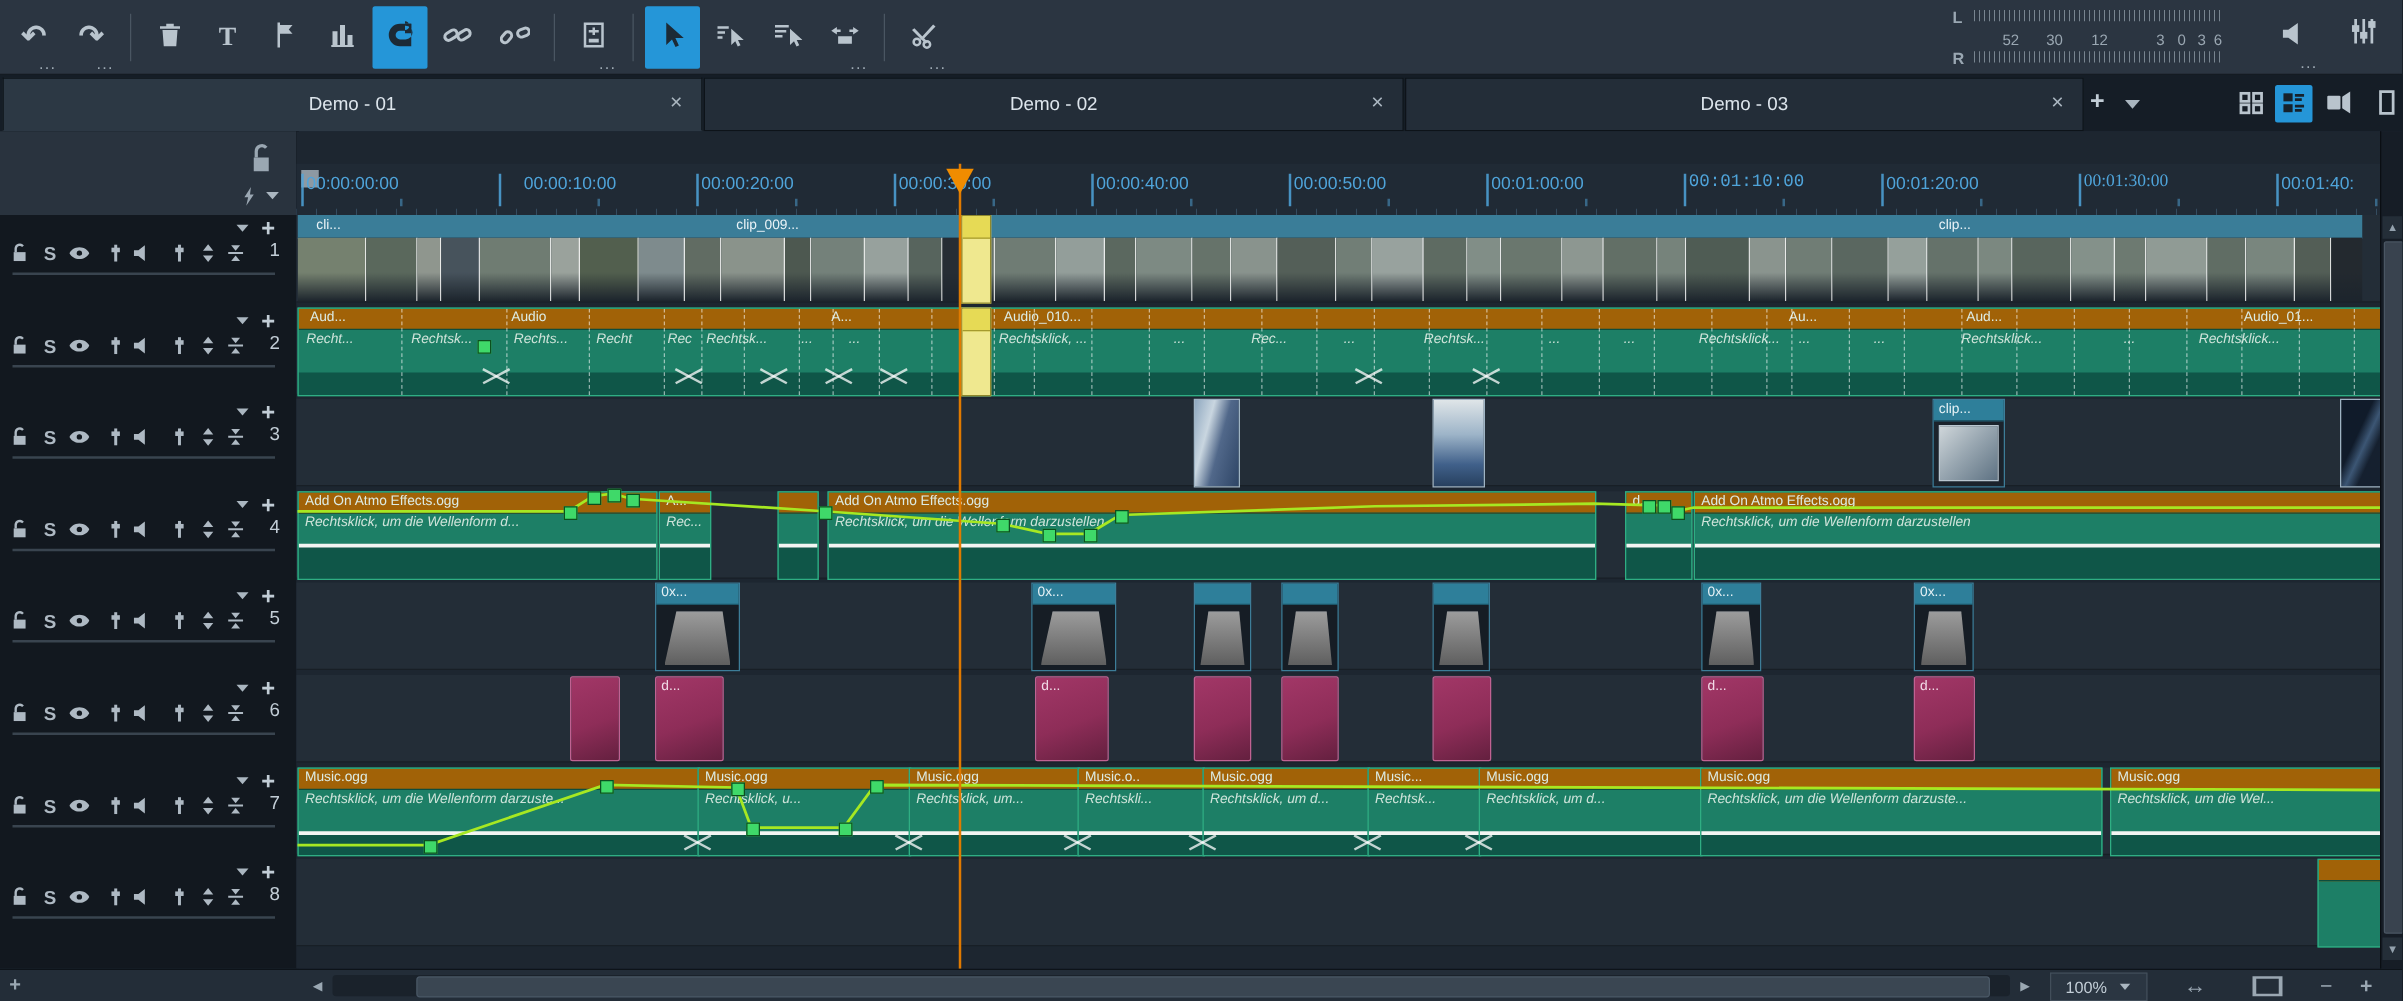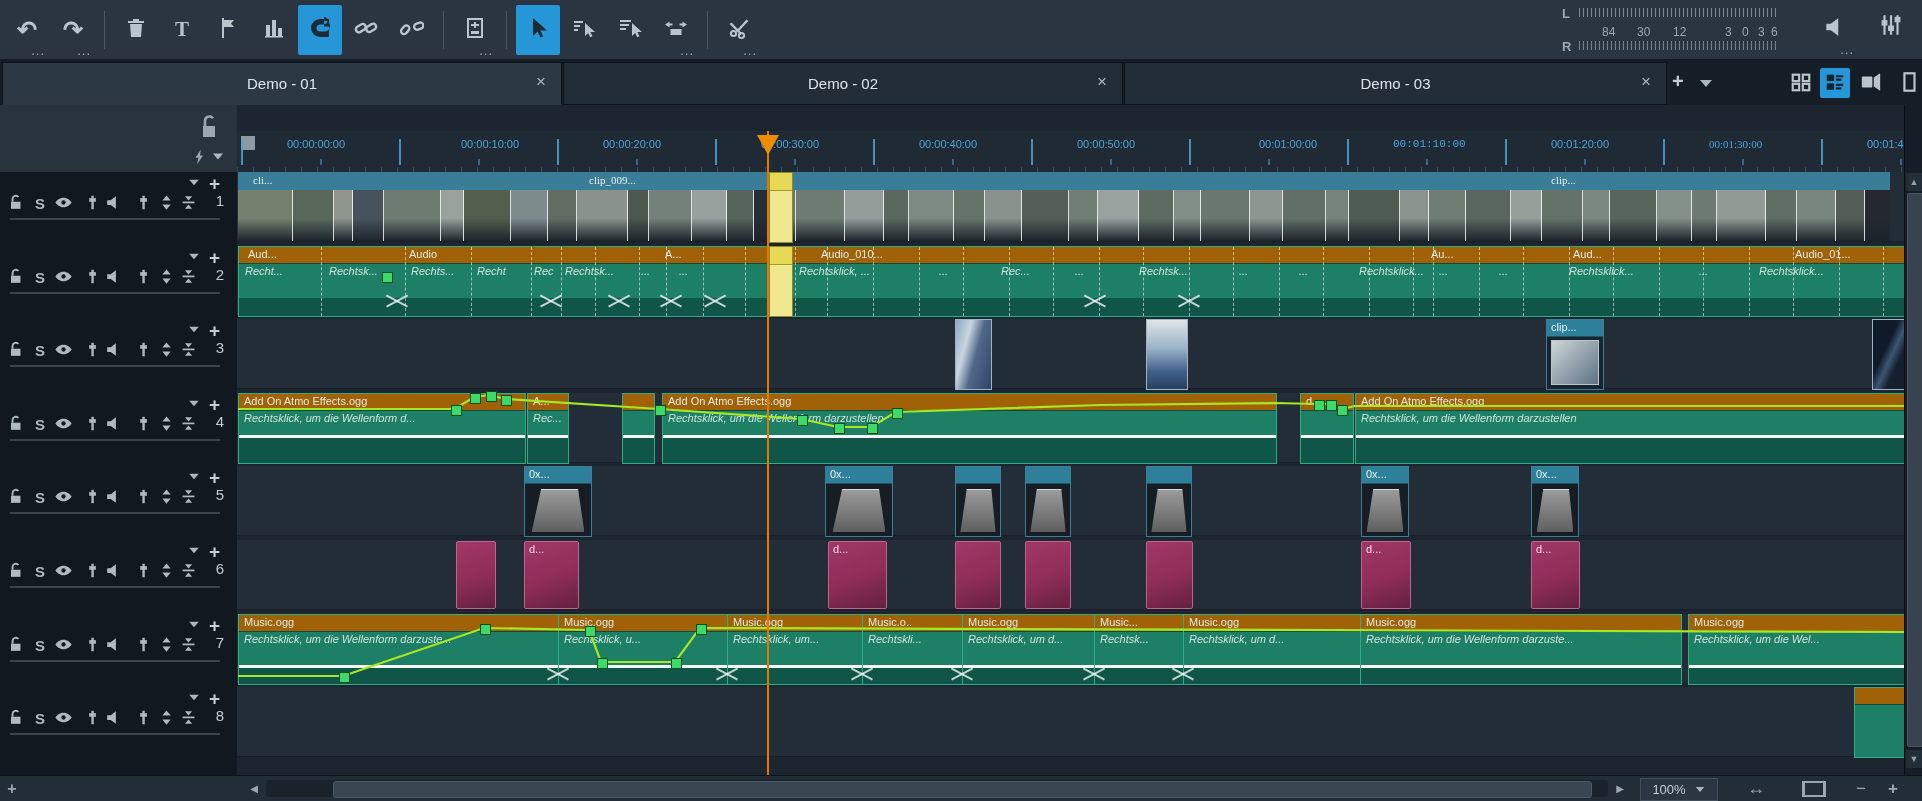--- a/index.html
+++ b/index.html
@@ -55,29 +55,29 @@
   .hmenu{position:absolute;left:188px;top:7px;}
   .hplus{position:absolute;left:209px;top:1px;font-size:19px;font-weight:bold;color:#c2cdd6;}
   .hnum{position:absolute;left:196px;top:20px;width:28px;text-align:right;font-size:15px;color:#c2cdd6;}
   
   #timeline{position:absolute;left:237px;top:0;width:1667px;height:670px;background:#1d2630;overflow:hidden;}
   #time-bar{position:absolute;left:0;top:0;width:1667px;height:26px;background:#1b242e;border-bottom:1px solid #10161d;
       display:flex;align-items:center;justify-content:center;color:#cdd6dd;font-size:13px;font-family:"DejaVu Sans Mono",monospace;}
   #ruler{position:absolute;left:0;top:26px;width:1667px;height:41px;background:#202a35;border-bottom:1px solid #0c1117;
       background-image:repeating-linear-gradient(90deg,rgba(90,140,175,.35) 0 1px,rgba(0,0,0,0) 1px 16px);
       background-size:100% 5px;background-position:0 36px;background-repeat:no-repeat;}
-  .rtick-label{position:absolute;top:7px;font-size:11px;color:#4fa4da;white-space:nowrap;margin-left:42px;}
+  .rtick-label{position:absolute;top:7px;font-size:14px;color:#4fa4da;white-space:nowrap;}
   .rtick{position:absolute;top:8px;width:2px;height:26px;background:#4fa4da;opacity:.85;}
   #loop-marker{position:absolute;left:4px;top:5px;width:14px;height:14px;background:#8d99a3;}
   #lanes{position:absolute;left:0;top:67px;width:1667px;height:603px;background:#1d2630;}
   .lane{position:absolute;left:0;width:1667px;height:69px;background:#232d37;border-bottom:1px solid rgba(0,0,0,.3);}
   
   .vstrip{position:absolute;top:0;height:69px;overflow:hidden;}
   .vtitle{position:absolute;left:0;top:0;right:0;height:18px;background:#3a7d98;border-bottom:1px solid #27556a;}
-  .vtitle span{position:absolute;top:2px;font-size:11px;color:#eaf3f7;white-space:nowrap;font-family:Liberation Serif, serif;}
+  .vtitle span{position:absolute;top:2px;font-size:11px;color:#eaf3f7;white-space:nowrap;}
   #thumbs{position:absolute;left:0;top:18px;right:0;height:51px;display:flex;overflow:hidden;}
   .thumb{height:51px;border-right:1px solid rgba(255,255,255,.8);flex:0 0 auto;}
   .sel-clip{position:absolute;top:0;height:69px;background:#efe88f;border:1px solid #8f882c;z-index:6;}
   .sel-clip .st{position:absolute;left:0;top:0;right:0;height:17px;background:#e6da55;border-bottom:1px solid #a59a2e;}
   .aclip{position:absolute;top:0;height:69px;background:#1d7f66;border:1px solid #2fae83;overflow:hidden;}
   .aclip .at{position:absolute;left:0;top:0;right:0;height:16px;background:#a16207;border-bottom:1px solid #0d4d3e;}
   .aclip .at span{position:absolute;top:1px;left:5px;font-size:11px;color:#dcebe4;white-space:nowrap;}
   .aclip .ab{position:absolute;left:0;right:0;bottom:0;background:#0f5648;}
   .aclip .cl{position:absolute;left:0;right:0;height:2.5px;background:#f2f5f2;}
   .abody{position:absolute;top:18px;font-size:11px;color:#cfe4da;white-space:nowrap;font-style:italic;}
@@ -212,21 +212,21 @@
               <circle cx="14.5" cy="19.5" r="2.6" fill="none" stroke="currentColor" stroke-width="2"></circle>
               <path d="M8.6 15.6L19.5 3.5l1.9 1.6-10.3 10.8zM4.5 6.5l10.7 11-1.7 1.5L2.6 8z"></path>
             </svg></span>
           <span class="dots">...</span>
         </div>
       </div>
     <div id="meter">
       <span class="mlabel" style="top:-2px">L</span>
       <div class="mticks" style="top:0"></div>
       <div id="meter-nums">
-          <span style="left: 23px;">84</span>
+          <span style="left: 23px;">52</span>
           <span style="left: 58px;">30</span>
           <span style="left: 94px;">12</span>
           <span style="left: 146px;">3</span>
           <span style="left: 163px;">0</span>
           <span style="left: 179px;">3</span>
           <span style="left: 192px;">6</span>
         </div>
       <span class="mlabel" style="top:31px">R</span>
       <div class="mticks" style="top:33px"></div>
     </div>
@@ -597,21 +597,21 @@
           <div class="rtick" style="left: 478px;"></div>
           <span class="rtick-label" style="left: 482px;">00:00:30:00</span>
           <div class="rtick" style="left: 557px; height: 6px; top: 28px; opacity: 0.5;"></div>
           <div class="rtick" style="left: 636px;"></div>
           <span class="rtick-label" style="left: 640px;">00:00:40:00</span>
           <div class="rtick" style="left: 715px; height: 6px; top: 28px; opacity: 0.5;"></div>
           <div class="rtick" style="left: 794px;"></div>
           <span class="rtick-label" style="left: 798px;">00:00:50:00</span>
           <div class="rtick" style="left: 873px; height: 6px; top: 28px; opacity: 0.5;"></div>
           <div class="rtick" style="left: 952px;"></div>
-          <span class="rtick-label" style="left: 980px;">00:01:00:00</span>
+          <span class="rtick-label" style="left: 956px;">00:01:00:00</span>
           <div class="rtick" style="left: 1031px; height: 6px; top: 28px; opacity: 0.5;"></div>
           <div class="rtick" style="left: 1110px;"></div>
           <span class="rtick-label" style="left: 1114px; font-family: Liberation Mono, monospace;">00:01:10:00</span>
           <div class="rtick" style="left: 1189px; height: 6px; top: 28px; opacity: 0.5;"></div>
           <div class="rtick" style="left: 1268px;"></div>
           <span class="rtick-label" style="left: 1272px;">00:01:20:00</span>
           <div class="rtick" style="left: 1347px; height: 6px; top: 28px; opacity: 0.5;"></div>
           <div class="rtick" style="left: 1426px;"></div>
           <span class="rtick-label" style="left: 1430px; font-family: Liberation Serif, serif;">00:01:30:00</span>
           <div class="rtick" style="left: 1505px; height: 6px; top: 28px; opacity: 0.5;"></div>
@@ -679,21 +679,21 @@
             <div class="sel-clip" style="left: 532px; width: 22px;">
               <div class="st"></div>
             </div>
           </div>
           <div class="lane" style="top: 74px;">
             <div class="aclip" style="left: 1px; width: 1666px;">
               <div class="at">
                 <span style="left: 9px;">Aud...</span>
                 <span style="left: 170px;">Audio</span>
                 <span style="left: 426px;">A...</span>
-                <span style="left: 582px;">Audio_010...</span>
+                <span style="left: 564px;">Audio_010...</span>
                 <span style="left: 1192px;">Au...</span>
                 <span style="left: 1334px;">Aud...</span>
                 <span style="left: 1556px;">Audio_01...</span>
               </div>
               <div class="ab" style="height: 18px;"></div>
               <span class="abody" style="left: 6px;">Recht...</span>
               <span class="abody" style="left: 90px;">Rechtsk...</span>
               <span class="abody" style="left: 172px;">Rechts...</span>
               <span class="abody" style="left: 238px;">Recht</span>
               <span class="abody" style="left: 295px;">Rec</span>

